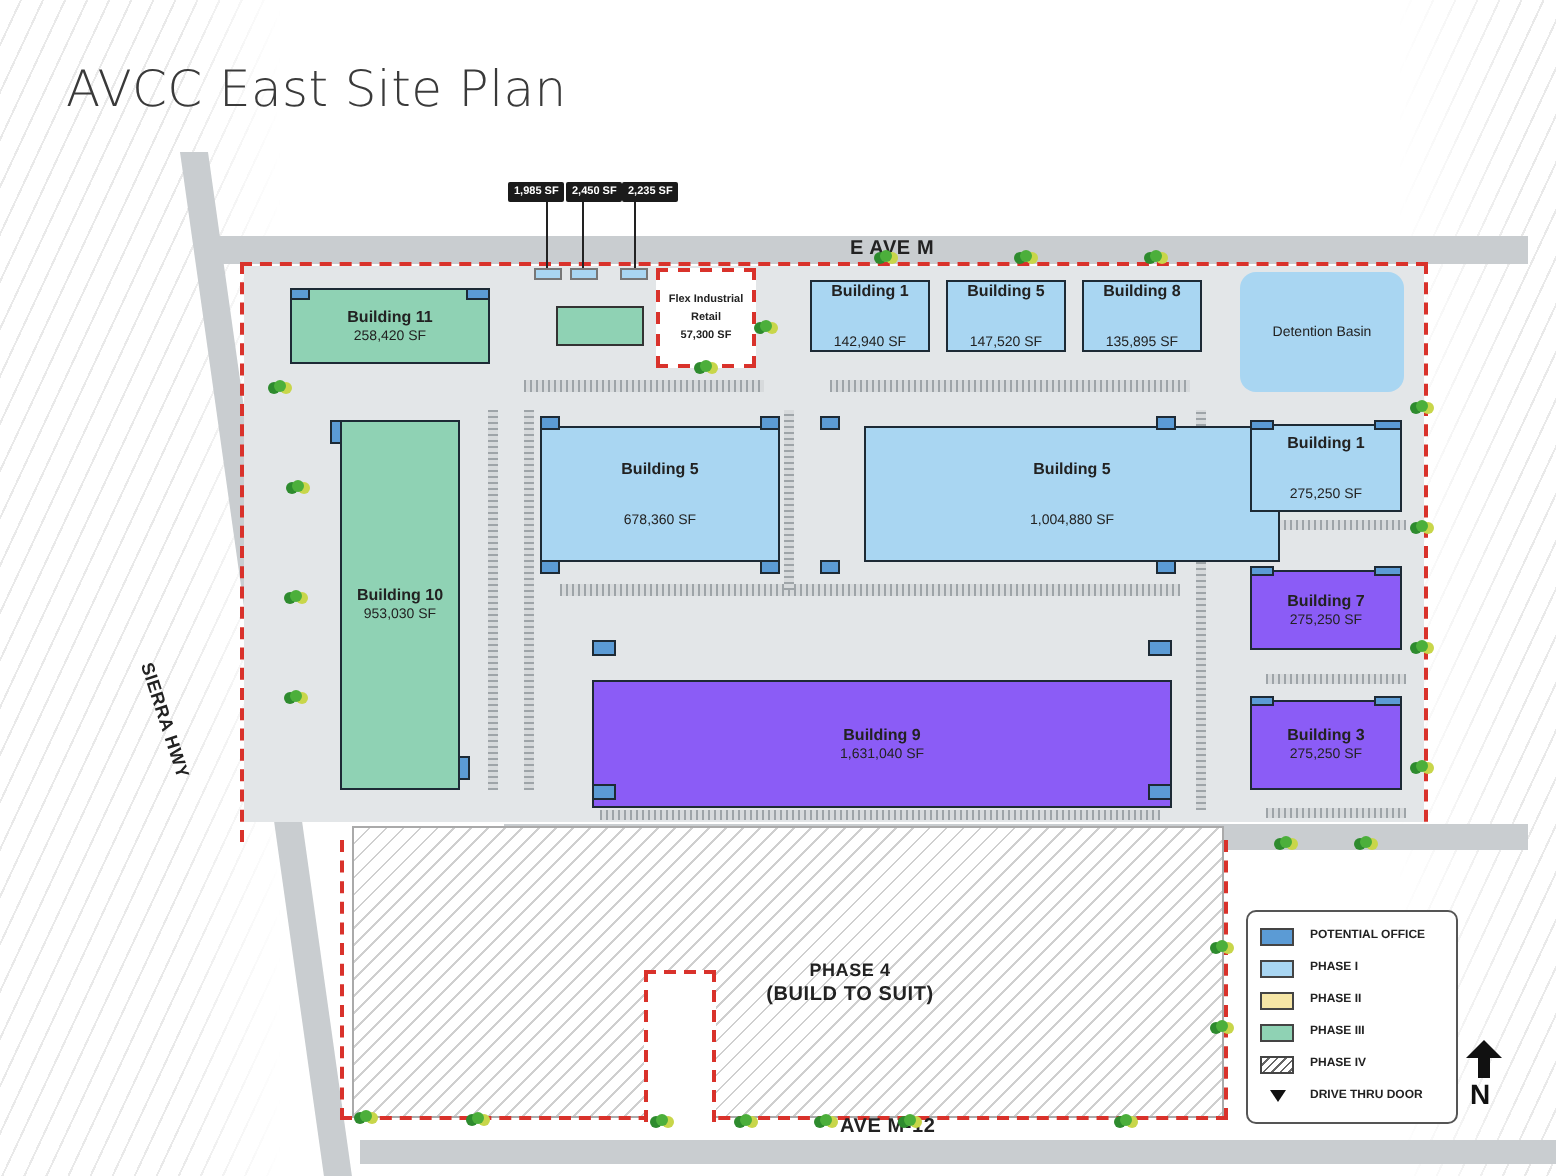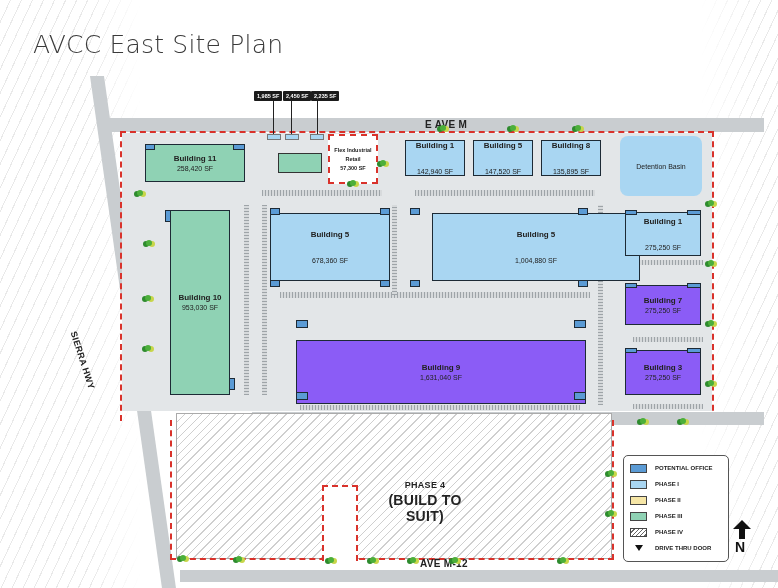--- a/index.html
+++ b/index.html
@@ -50,21 +50,21 @@
 <div class="abs boundary" style="left:120px;top:131px;width:594px;height:290px;border-bottom:none;"></div>
 
 <div class="abs road" style="left:252px;top:412px;width:512px;height:13px;"></div>
 <div class="abs roadlabel" style="left:398px;top:413px;">PUBLIC ST</div>
 
 <div class="abs phase4" style="left:176px;top:413px;width:436px;height:146px;border:1px solid #aaa;box-sizing:border-box;"></div>
 <div class="abs boundary" style="left:170px;top:420px;width:444px;height:140px;border-top:none;"></div>
 <div class="abs boundary" style="left:322px;top:485px;width:36px;height:76px;border-bottom:none;background:#fff;"></div>
 <div class="abs" style="left:380px;top:480px;width:90px;text-align:center;">
   <div class="roadlabel" style="font-size:9px;">PHASE 4</div>
-  <div class="roadlabel" style="font-size:14px;margin-top:2px;">(BUILD TO SUIT)</div>
+  <div class="roadlabel" style="font-size:10px;margin-top:2px;">(BUILD TO SUIT)</div>
 </div>
 
 <div class="abs road" style="left:180px;top:570px;width:598px;height:12px;"></div>
 <div class="abs roadlabel" style="left:420px;top:558px;">AVE M-12</div>
 
 <div class="abs tag" style="left:254px;top:91px;">1,985 SF</div>
 <div class="abs tag" style="left:283px;top:91px;">2,450 SF</div>
 <div class="abs tag" style="left:311px;top:91px;">2,235 SF</div>
 <div class="abs" style="left:273px;top:101px;width:1px;height:34px;background:#222;"></div>
 <div class="abs" style="left:291px;top:101px;width:1px;height:34px;background:#222;"></div>

